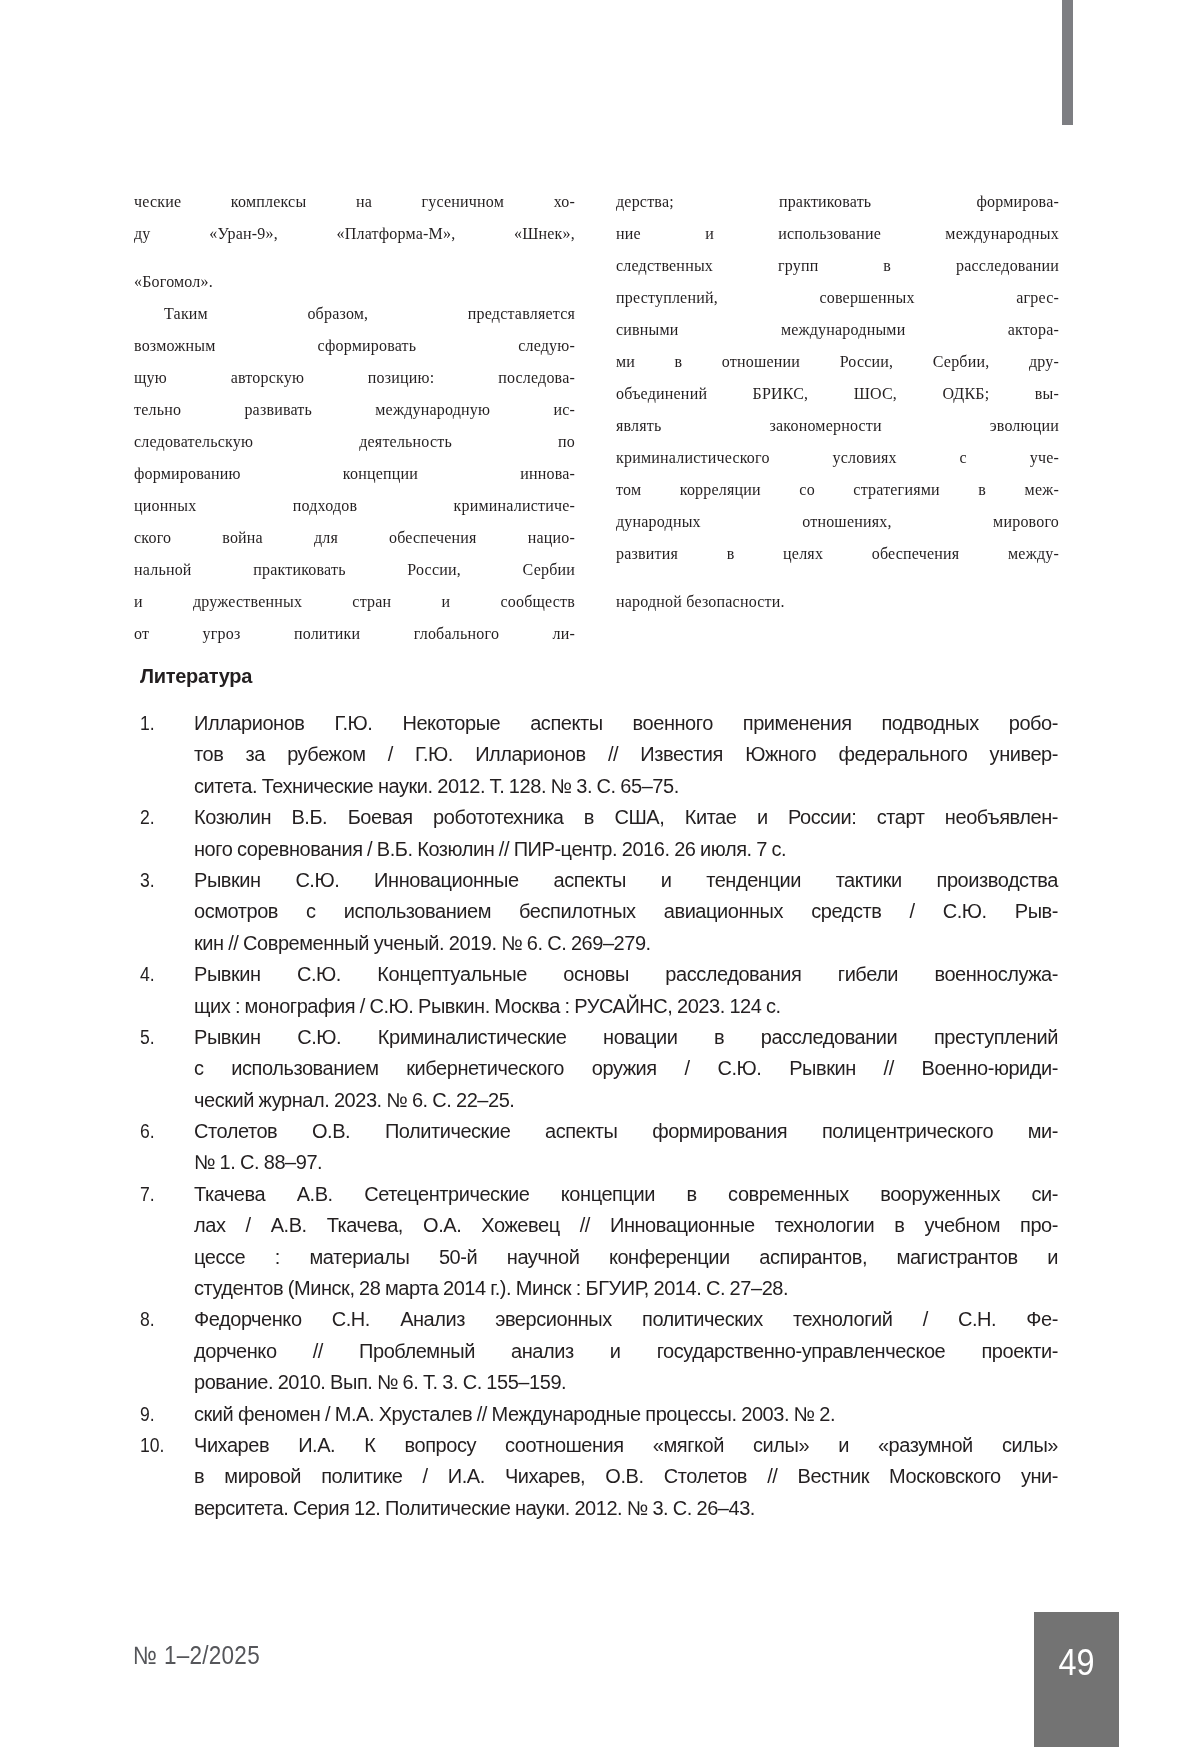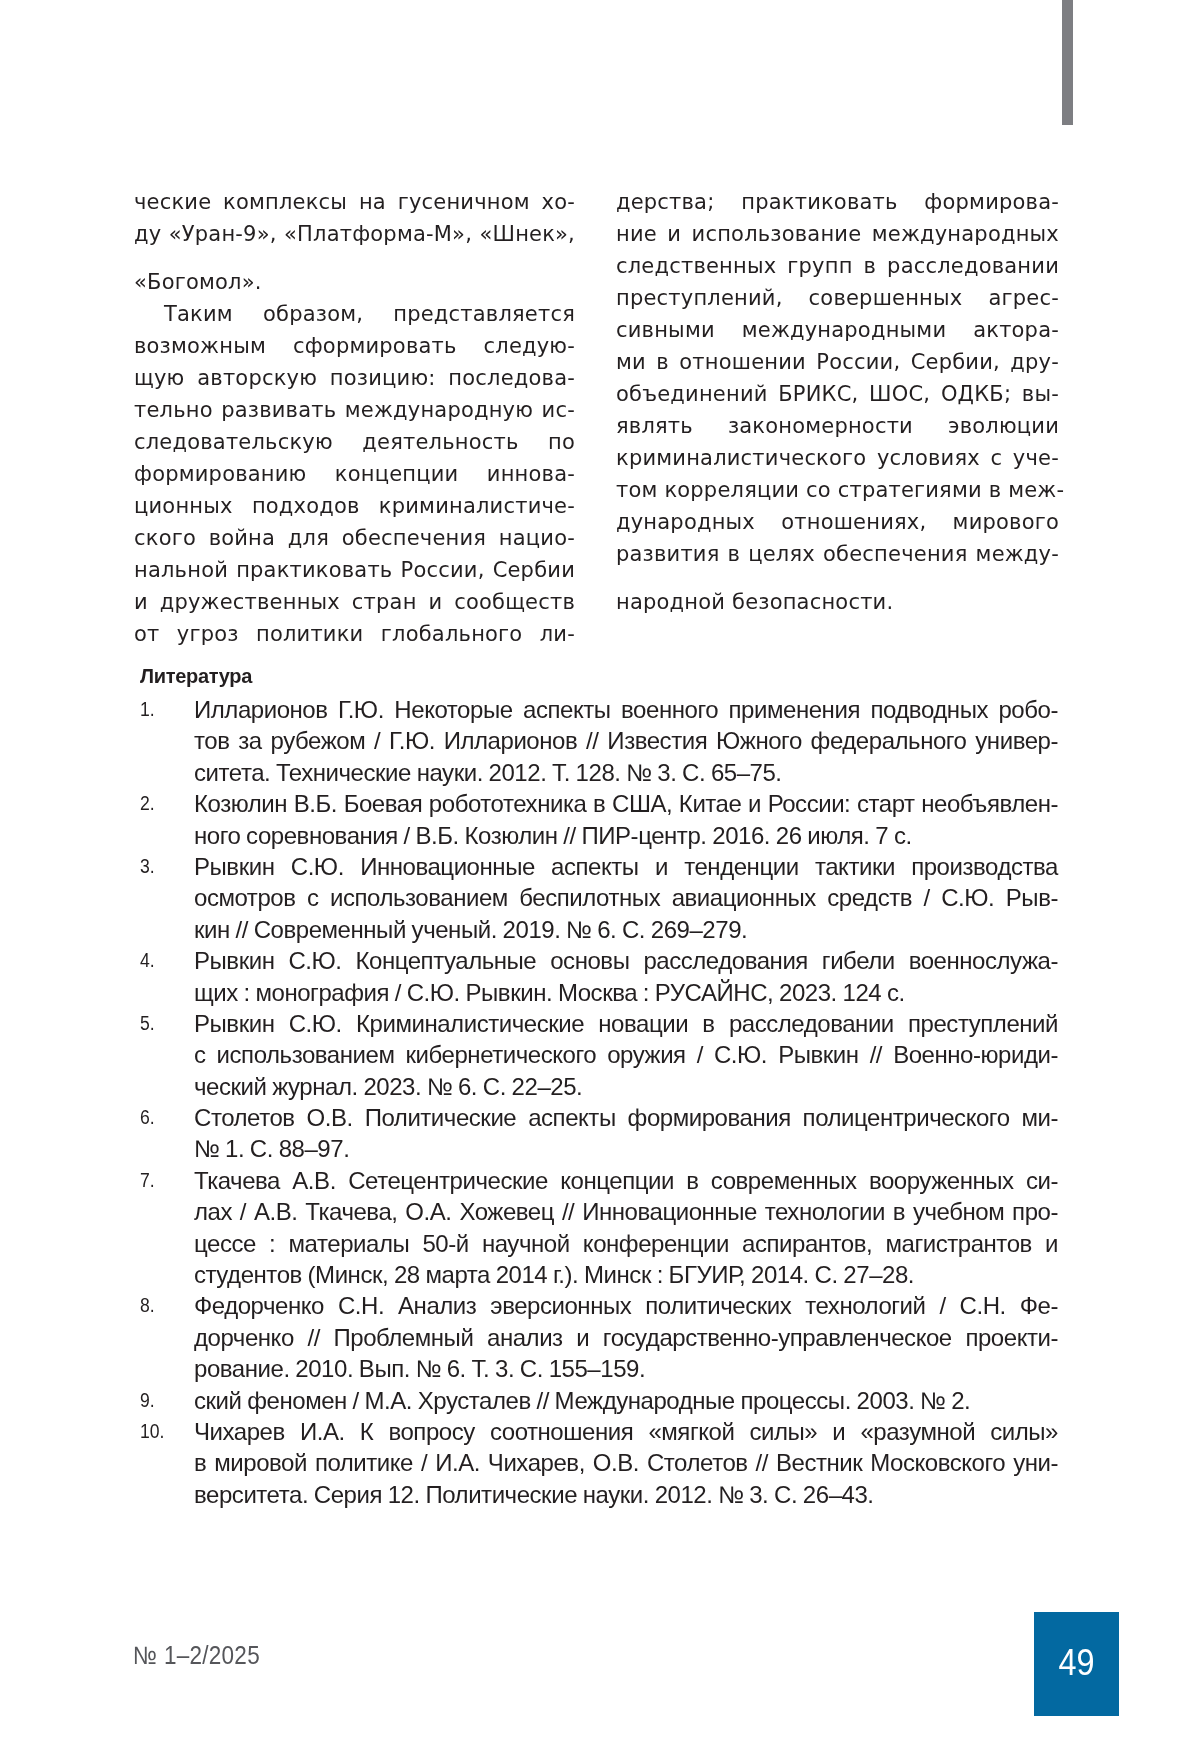--- a/index.html
+++ b/index.html
@@ -26,46 +26,47 @@
     .column {
       position: absolute;
       top: 186px;
       width: 441px;
     }
     .col-left { left: 134px; }
     .col-right { left: 616px; width: 443px; }
     .para-line {
       height: 32px;
       line-height: 32px;
-      font-size: 21px;
+      font-size: 16px;
       white-space: nowrap;
       text-align: justify;
       text-align-last: justify;
       letter-spacing: 0.2px;
+      font-family: Liberation Serif, serif;
     }
     .para-line.last {
       text-align-last: left;
       margin-top: 16px;
     }
     .para-line.indent {
       padding-left: 30px;
     }
     .refs {
       position: absolute;
       left: 140px;
       top: 662px;
       width: 918px;
     }
     .refs-heading {
       font-family: "Liberation Sans", sans-serif;
       font-weight: bold;
       font-size: 20px;
       line-height: 28px;
       height: 28px;
-      margin-bottom: 4px;
+      margin-bottom: 18px;
       letter-spacing: -0.3px;
     }
     .ref-item {
       display: flex;
       margin-bottom: 0;
     }
     .ref-num {
       width: 54px;
       flex: 0 0 54px;
       font-family: "Liberation Sans", sans-serif;
@@ -73,21 +74,21 @@
       line-height: 31.4px;
       transform: scaleX(0.88);
       transform-origin: left center;
     }
     .ref-lines {
       flex: 1;
       width: 864px;
     }
     .ref-line {
       font-family: "Liberation Sans", sans-serif;
-      font-size: 24px;
+      font-size: 20px;
       line-height: 31.4px;
       height: 31.4px;
       white-space: nowrap;
       text-align: justify;
       text-align-last: justify;
       letter-spacing: -0.45px;
       word-spacing: -0.5px;
     }
     .ref-line.last {
       text-align-last: left;
@@ -101,22 +102,22 @@
       color: #55565a;
       letter-spacing: 0.3px;
       transform: scaleX(0.9);
       transform-origin: left center;
     }
     .page-box {
       position: absolute;
       left: 1034px;
       top: 1612px;
       width: 85px;
-      height: 104px;
-      background: #0369a1;
+      height: 135px;
+      background: #737373;
     }
     .page-num {
       position: absolute;
       left: 0;
       top: 30px;
       width: 85px;
       text-align: center;
       color: #ffffff;
       font-family: "Liberation Sans", sans-serif;
       font-size: 36px;

